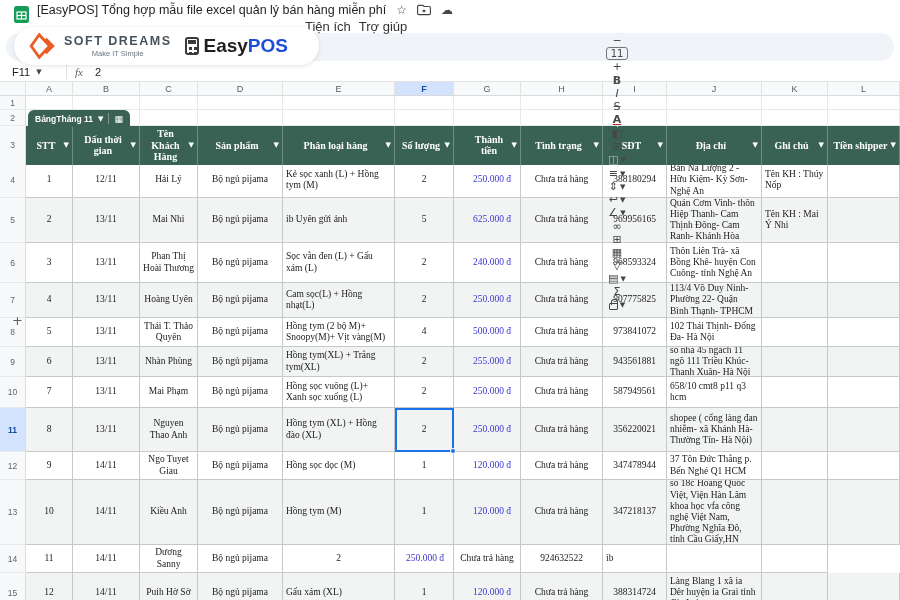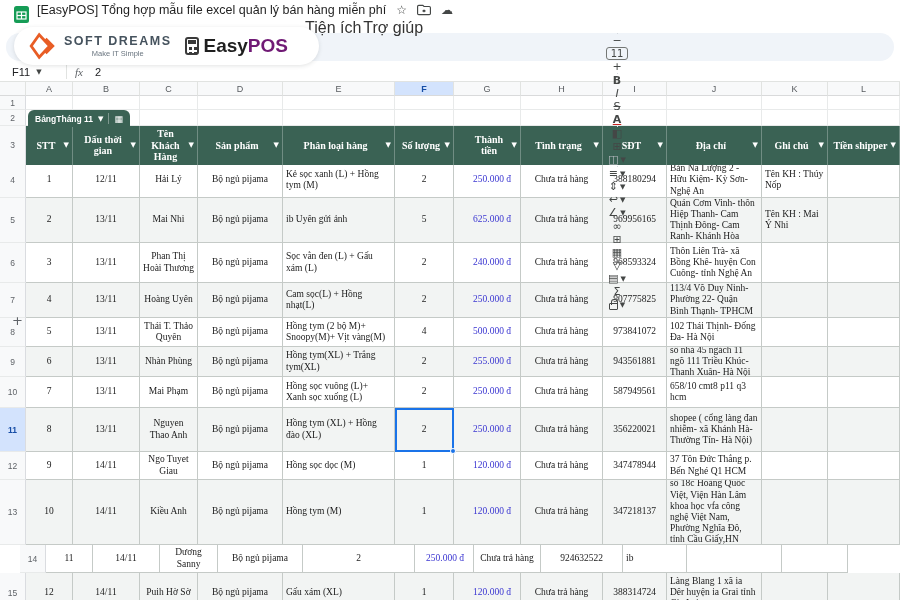--- a/index.html
+++ b/index.html
@@ -6,21 +6,21 @@
   html,body { width:900px; height:600px; overflow:hidden; background:#fff;
     font-family:"Liberation Sans","DejaVu Sans",sans-serif; }
   #app { position:relative; width:900px; height:600px; overflow:hidden; background:#fff; }
 
   
   .topbar { position:absolute; top:0; left:0; right:0; height:32px; background:#fff; z-index:6; }
   .sheets-logo { position:absolute; left:13px; top:6px; }
   .titlewrap { position:absolute; left:37px; top:3px; display:flex; align-items:center; gap:10px; }
   .doc-title { font-size:12.5px; color:#1f1f1f; white-space:nowrap; }
   .t-icon { font-family:"DejaVu Sans",sans-serif; font-size:12px; color:#444746; line-height:1; }
-  .menus { position:absolute; left:305px; top:19px; display:flex; gap:2px; font-size:16px; color:#333; z-index:5; }
+  .menus { position:absolute; left:305px; top:19px; display:flex; gap:8px; font-size:13px; color:#333; z-index:5; }
   .menus span { cursor:default; }
 
   
   .toolbar { position:absolute; left:6px; top:33px; width:888px; height:28px; background:#f0f4f9;
     border-radius:18px; display:flex; align-items:center; padding-left:334px; z-index:4;
     font-family:"DejaVu Sans",sans-serif; color:#444746; font-size:11px;flex-direction:column; }
   .tb { display:flex; align-items:center; justify-content:center; min-width:17px; height:20px;
     padding:0 2px; border-radius:4px; cursor:default; white-space:nowrap; }
   .tb .caret { font-size:7px; margin-left:2px; color:#444746; }
   .tb.dim { color:#b8bcc2; }
@@ -94,21 +94,21 @@
   .sd-text { margin-left:4px; }
   .sd-name { font-size:12.5px; font-weight:bold; letter-spacing:1.5px; color:#46535e; white-space:nowrap; }
   .sd-tag { font-size:7.5px; color:#6b7680; text-align:center; margin-top:1px; }
   .ep { display:flex; align-items:center; margin-left:14px; }
   .calc { width:14px; height:18px; border:2px solid #3a3a3a; border-radius:3px; position:relative; background:#fff; }
   .calc::before { content:""; position:absolute; left:1px; right:1px; top:1px; height:4px; background:#3a3a3a; }
   .calc::after { content:""; position:absolute; left:2px; top:8px; width:3px; height:3px; background:#3a3a3a;
     box-shadow:5px 0 #3a3a3a, 0 5px #3a3a3a, 5px 5px #3a3a3a; }
   .ep-text { font-size:19px; font-weight:bold; margin-left:4px; letter-spacing:0; }
   .ep-black { color:#1f1f1f; }
-  .ep-orange { color:#701a75; }
+  .ep-orange { color:#1d4ed8; }
 </style>
 </head>
 <body>
 
 <div id="app">
 
   <div class="grid">
     <div class="grow colhdr" id="colhdr">
         <div></div>
         <div>A</div>
@@ -349,21 +349,21 @@
           <div class="dc">Bộ ngủ pijama</div>
           <div class="dc al">Hồng tym (M)</div>
           <div class="dc">1</div>
           <div class="dc money">120.000 đ</div>
           <div class="dc">Chưa trả hàng</div>
           <div class="dc">347218137</div>
           <div class="dc al">số 18c Hoàng Quốc Việt, Viện Hàn Lâm khoa học vfa công nghệ Việt Nam, Phường Nghĩa Đô, tỉnh Cầu Giấy,HN</div>
           <div class="dc al"></div>
           <div class="dc"></div>
         </div>
-        <div class="grow drow" style="height: 28px; padding-left: 20px;">
+        <div class="grow drow" style="height: 28px;">
           <div class="rn">14</div>
           <div class="dc">11</div>
           <div class="dc">14/11</div>
           <div class="dc">Dương Sanny</div>
           <div class="dc">Bộ ngủ pijama</div>
           <div class="dc">2</div>
           <div class="dc money">250.000 đ</div>
           <div class="dc">Chưa trả hàng</div>
           <div class="dc">924632522</div>
           <div class="dc al">ib</div>

